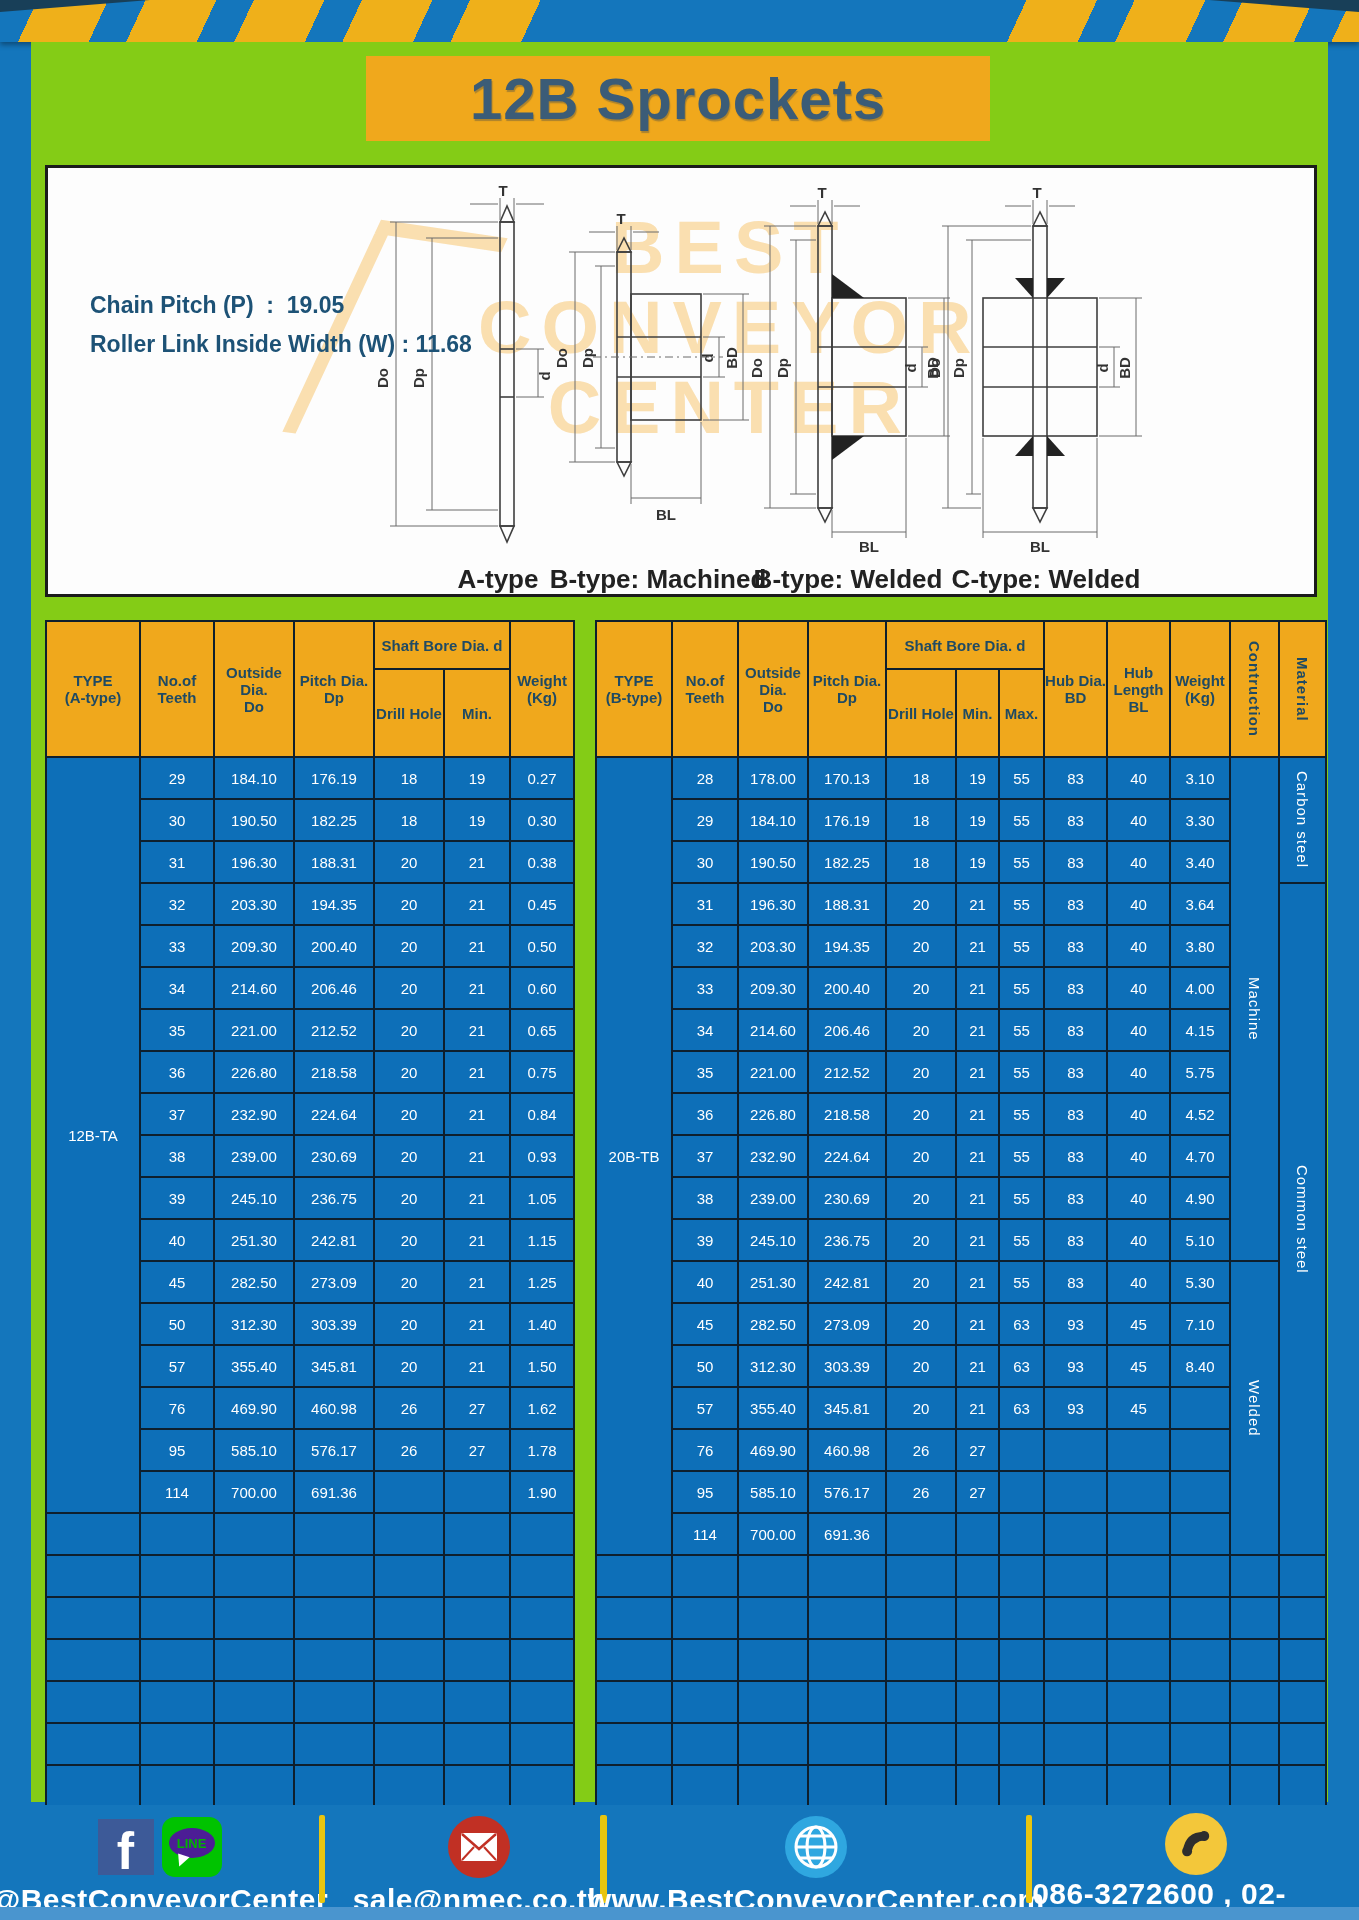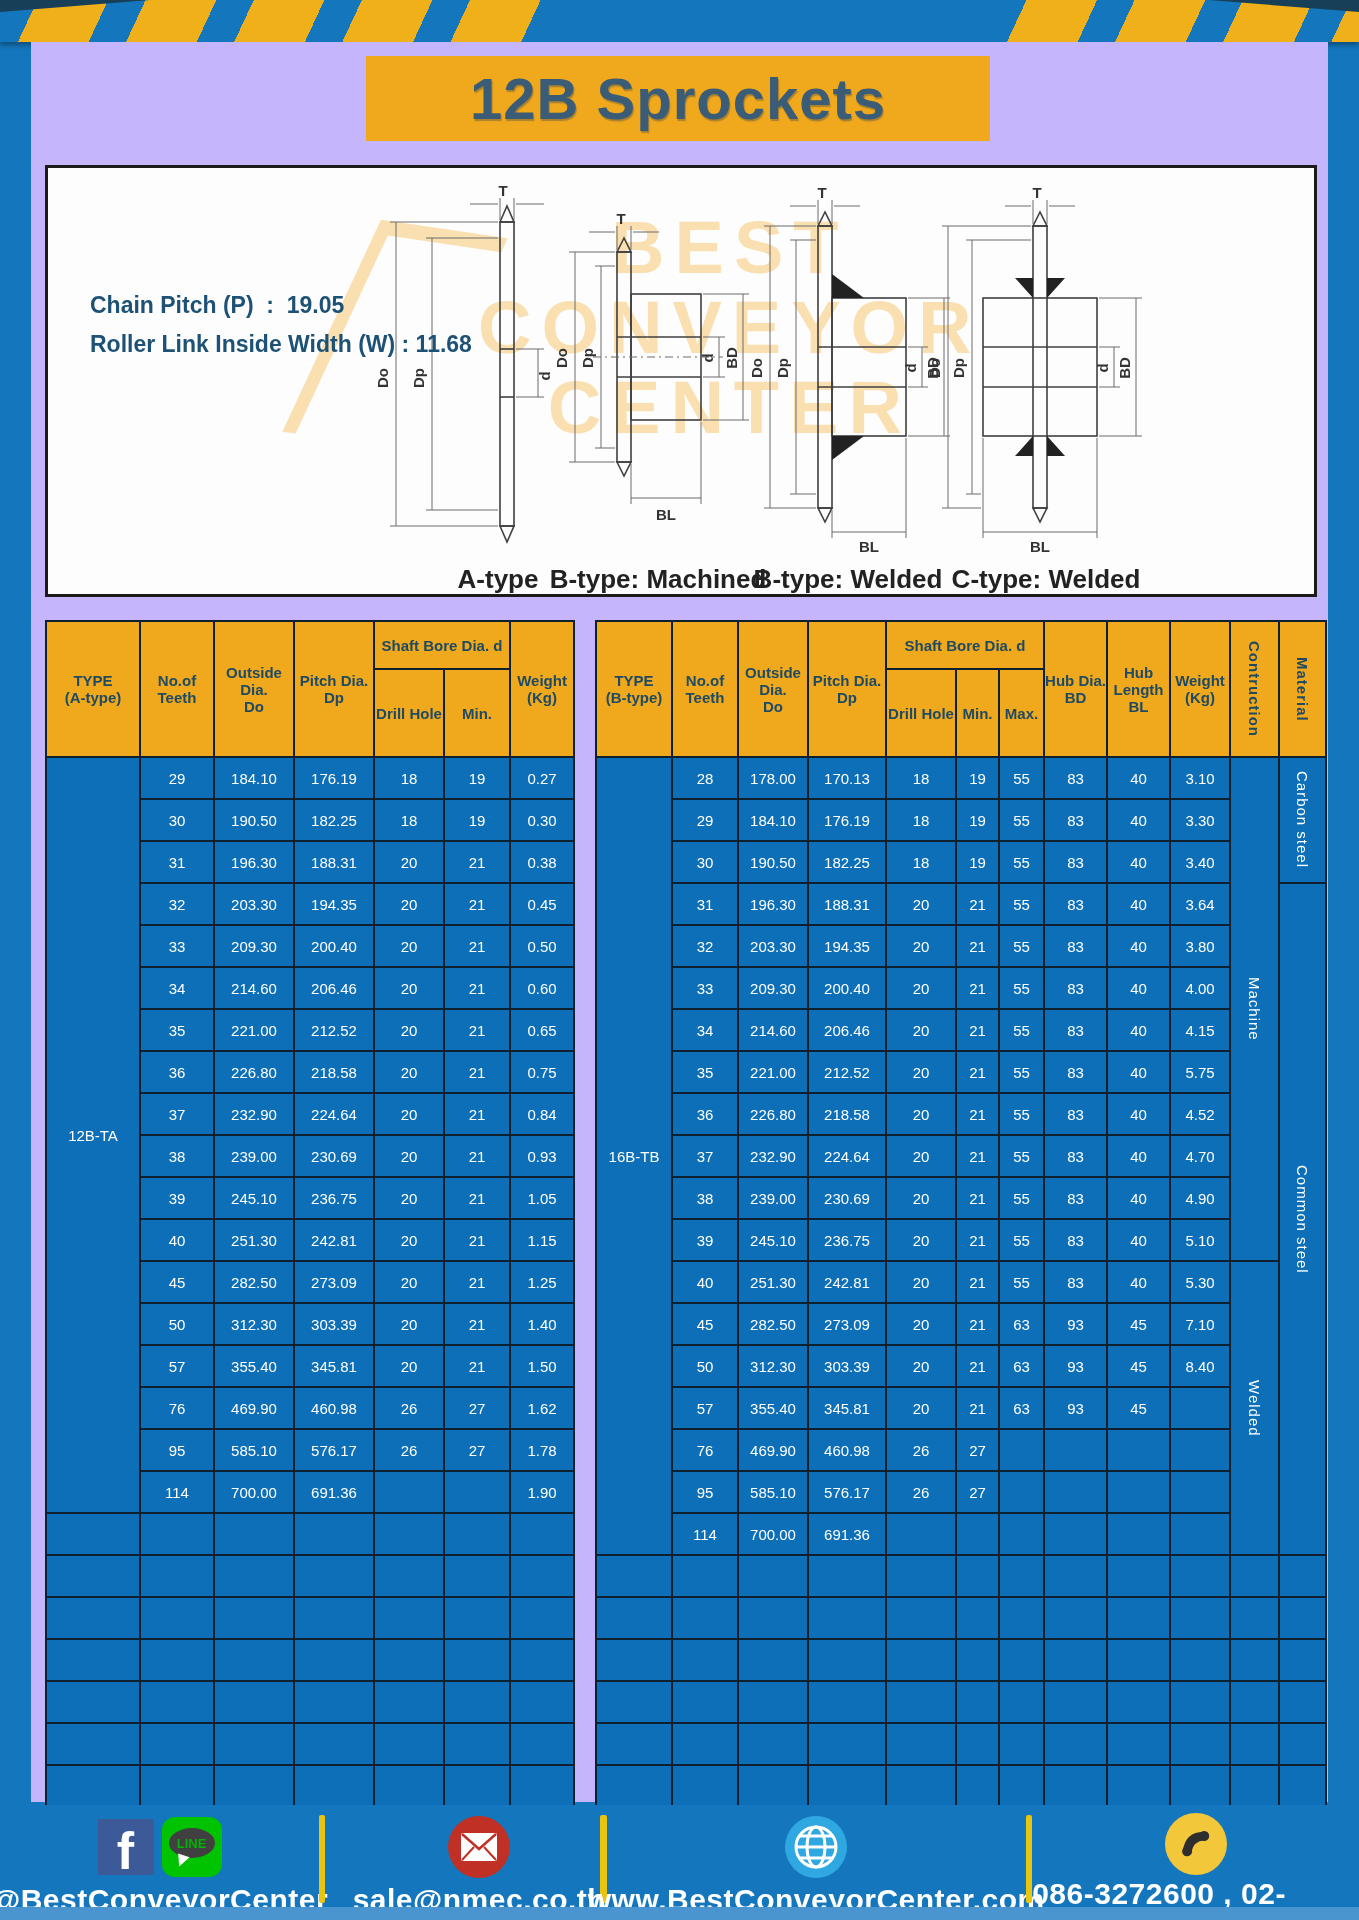--- a/index.html
+++ b/index.html
@@ -6,21 +6,21 @@
   .page{position:relative;width:1359px;height:1920px;background:#1476bc;font-family:"Liberation Sans",sans-serif;overflow:hidden;}
   
   .hazard{position:absolute;top:0;left:0;width:1359px;height:42px;background:#1476bc;overflow:hidden;box-shadow:0 3px 5px rgba(0,0,0,.35);}
   .stripes{position:absolute;top:0;height:42px;background:repeating-linear-gradient(115deg,rgba(0,0,0,0) 0 34px,#efb01a 34px 98px);}
   .stripes.left{left:0;width:545px;}
   .stripes.right{right:0;width:370px;}
   .corner{position:absolute;top:0;background:#183f58;}
   .corner.l{left:0;width:150px;height:12px;clip-path:polygon(0 0,100% 0,0 100%);}
   .corner.r{right:0;width:150px;height:12px;clip-path:polygon(0 0,100% 0,100% 100%);}
   
-  .content{position:absolute;left:31px;top:42px;width:1297px;height:1760px;background:#c4b5fd;}
+  .content{position:absolute;left:31px;top:42px;width:1297px;height:1760px;background:#84cc16;}
   .banner{position:absolute;left:335px;top:14px;width:624px;height:85px;background:#f0a81c;display:flex;align-items:center;justify-content:center;}
   .banner h1{margin:0;font-size:58px;font-weight:bold;color:#3b5c77;letter-spacing:1px;text-shadow:1px 2px 1px rgba(40,60,80,.35);}
   
   .panel{position:absolute;left:14px;top:123px;width:1266px;height:426px;background:#fdfdfd;border:3px solid #1b1b1b;}
   .specs{position:absolute;left:42px;top:118px;z-index:3;}
   .spec-line{font-size:23px;font-weight:bold;color:#1d5276;line-height:39px;white-space:pre;}
   .watermark{position:absolute;left:430px;top:40px;z-index:1;color:rgba(245,178,60,.40);font-weight:bold;letter-spacing:10px;font-size:74px;line-height:80px;text-align:center;}
   .wm-logo{position:absolute;left:-150px;top:20px;width:120px;height:200px;border:14px solid rgba(245,178,60,.40);border-right:none;border-bottom:none;transform:skewX(-18deg) rotate(8deg);}
   .figs{position:absolute;left:0;top:0;width:100%;height:100%;z-index:2;}
   .fig{position:absolute;}
@@ -42,21 +42,21 @@
   .tbl-a{width:528px;}
   .tbl-b{width:730px;}
   
   .footer{position:absolute;left:0;top:1805px;width:1359px;height:115px;background:#1476bc;display:flex;align-items:stretch;}
   .fsec{display:flex;flex-direction:column;align-items:center;justify-content:flex-start;padding-top:8px;}
   .fdiv{width:7px;height:88px;background:#e9c50f;margin-top:10px;border-radius:2px;}
   .ficons{height:68px;display:flex;align-items:center;gap:8px;}
   .flabel{margin-top:2px;font-size:30px;font-weight:bold;color:#fff;letter-spacing:.5px;}
   .fb{width:56px;height:56px;background:#3d5a98;color:#fff;font-size:52px;font-weight:bold;display:flex;align-items:flex-end;justify-content:center;line-height:48px;}
   .line-ic{width:60px;height:60px;background:#00c300;border-radius:13px;position:relative;}
-  .line-bubble{position:absolute;left:7px;top:11px;width:46px;height:30px;background:#404040;border-radius:50%;display:flex;align-items:center;justify-content:center;font-size:13px;font-weight:bold;color:#00b300;}
+  .line-bubble{position:absolute;left:7px;top:11px;width:46px;height:30px;background:#4c1d95;border-radius:50%;display:flex;align-items:center;justify-content:center;font-size:13px;font-weight:bold;color:#00b300;}
   .line-tail{position:absolute;left:14px;top:38px;width:0;height:0;border-left:5px solid transparent;border-right:7px solid transparent;border-top:12px solid #fff;transform:rotate(18deg);}
   .circle-ic{width:62px;height:62px;border-radius:50%;display:flex;align-items:center;justify-content:center;}
   .mail{background:#c13024;}
   .globe{background:#2fa7e0;}
   .phone{background:#f3c73a;}
   .btm-strip{position:absolute;left:0;top:1907px;width:1359px;height:13px;background:#4a95cf;}
 </style>
 </head>
 <body>
 
@@ -523,21 +523,21 @@
             <th rowspan="2" class="vert">Material</th>
           </tr>
           <tr style="height:88px;">
             <th>Drill Hole</th>
             <th>Min.</th>
             <th>Max.</th>
           </tr>
         </thead>
         <tbody id="tbody-b">
             <tr class="body-row">
-              <td rowspan="19">16B-TB</td>
+              <td rowspan="19">20B-TB</td>
               <td>28</td>
               <td>178.00</td>
               <td>170.13</td>
               <td>18</td>
               <td>19</td>
               <td>55</td>
               <td>83</td>
               <td>40</td>
               <td>3.10</td>
               <td class="vert" rowspan="12">Machine</td>

